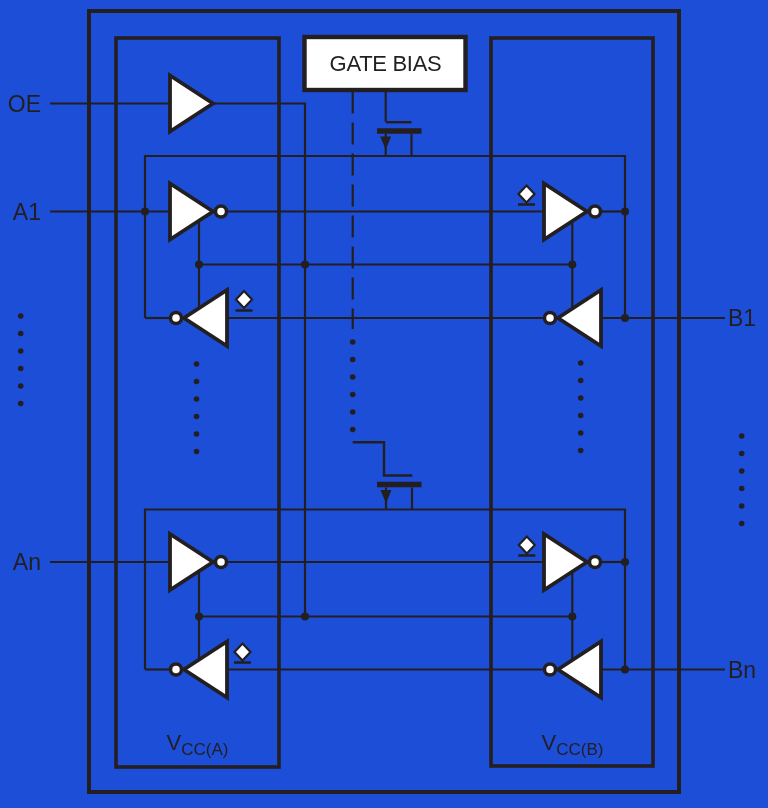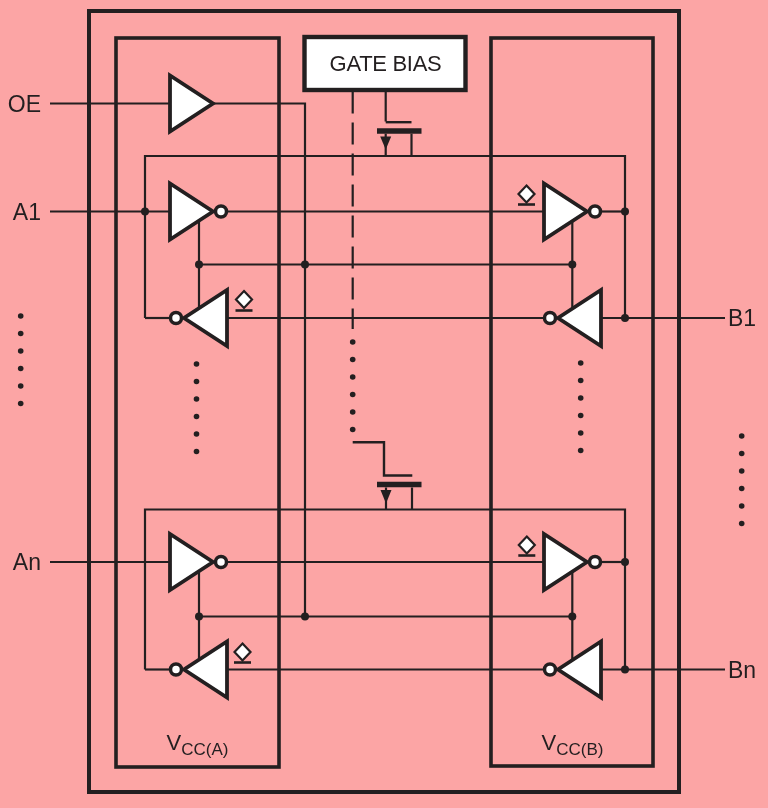--- a/index.html
+++ b/index.html
@@ -4,21 +4,21 @@
 <style>
   html, body {
     margin: 0;
     padding: 0;
     background: #ffffff;
   }
   .stage {
     position: relative;
     width: 768px;
     height: 808px;
-    background: #fca5a5;
+    background: #1d4ed8;
     font-family: "Liberation Sans", sans-serif;
   }
   svg { display: block; }
   text {
     font-family: "Liberation Sans", sans-serif;
     fill: #231f20;
   }
   .pin-label   { font-size: 23px; }
   .box-label   { font-size: 22px; letter-spacing: -0.3px; }
   .vcc-main    { font-size: 22px; }

